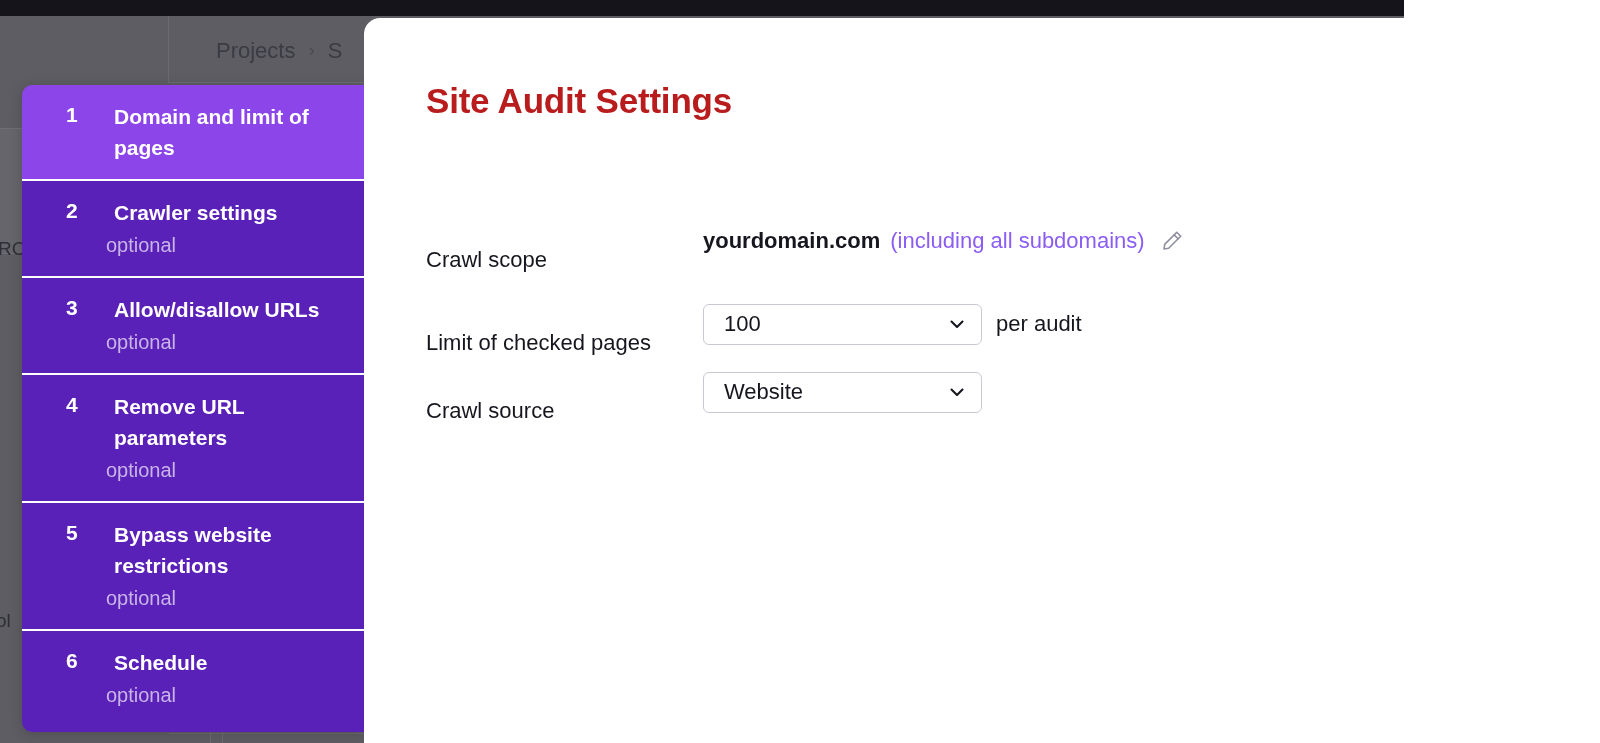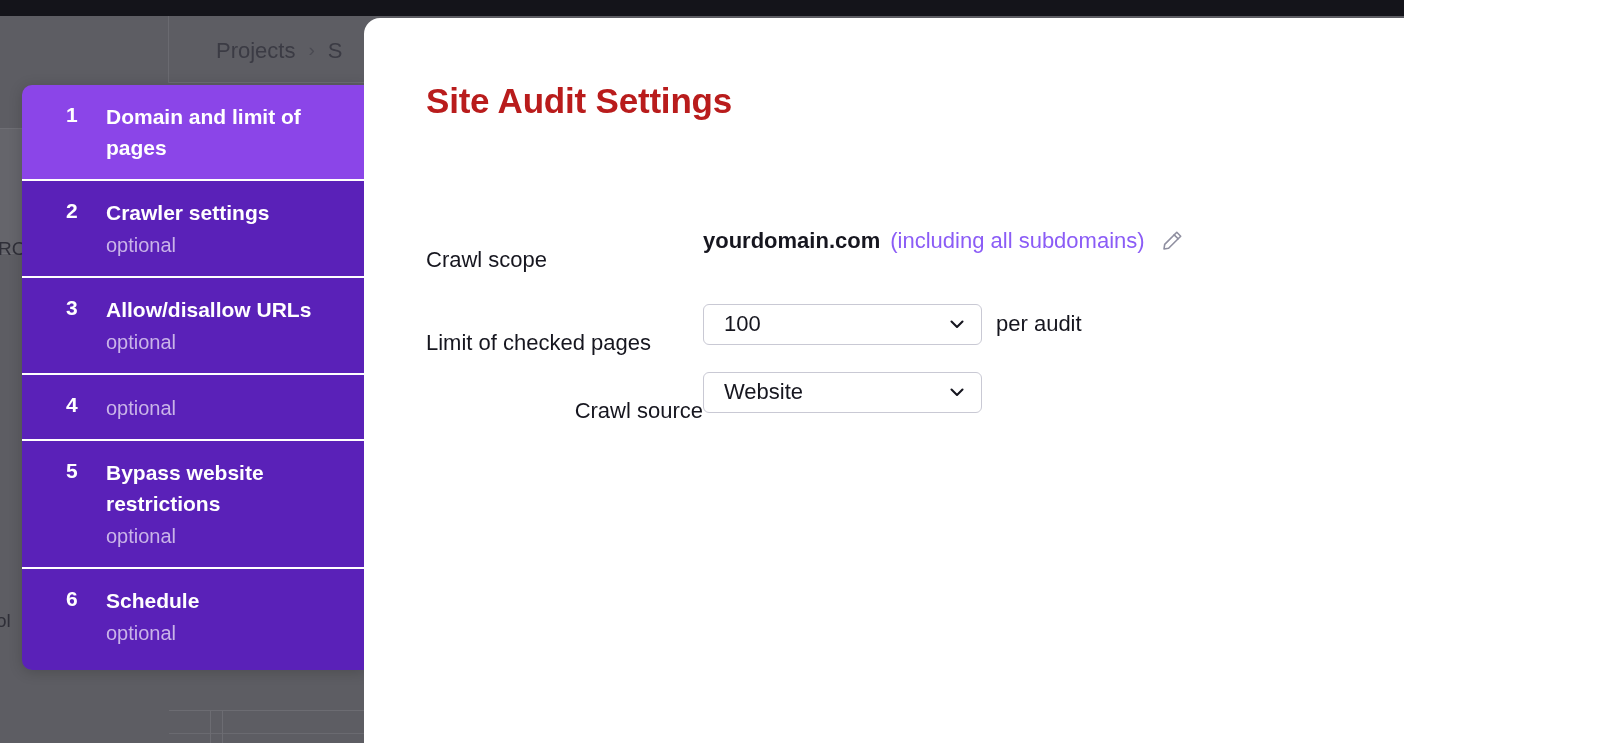--- a/index.html
+++ b/index.html
@@ -136,20 +136,21 @@
     font-weight: bold;
     line-height: 28px;
   }
   .step-body { margin-left: 52px; }
   .step-title {
     color: #ffffff;
     font-size: 21px;
     font-weight: bold;
     line-height: 31px;
     max-width: 210px;
+    margin-left: 8px;
   }
   .step-sub {
     color: #c9b4e8;
     font-size: 20px;
     line-height: 30px;
     margin-top: 2px;
   }
   .step.active .step-title { max-width: 215px; }
 
   
@@ -192,21 +193,21 @@
 
   .form-row {
     position: absolute;
     left: 62px;
     display: flex;
     align-items: center;
     height: 40px;
   }
   .row-scope  { top: 203px; }
   .row-limit  { top: 286px; }
-  .row-source { top: 354px; text-align: right; }
+  .row-source { top: 354px; }
 
   .row-label {
     width: 277px;
     font-size: 22px;
     color: #16161f;
     line-height: 40px;
     margin-top: 38px;
   }
   .scope-value {
     display: flex;
@@ -311,20 +312,21 @@
       <span class="step-num">3</span>
       <div class="step-body">
         <div class="step-title">Allow/disallow URLs</div>
         <div class="step-sub">optional</div>
       </div>
     </div>
 
     <div class="step">
       <span class="step-num">4</span>
       <div class="step-body">
+        <div class="step-title">Remove URL parameters</div>
         <div class="step-sub">optional</div>
       </div>
     </div>
 
     <div class="step">
       <span class="step-num">5</span>
       <div class="step-body">
         <div class="step-title">Bypass website restrictions</div>
         <div class="step-sub">optional</div>
       </div>

